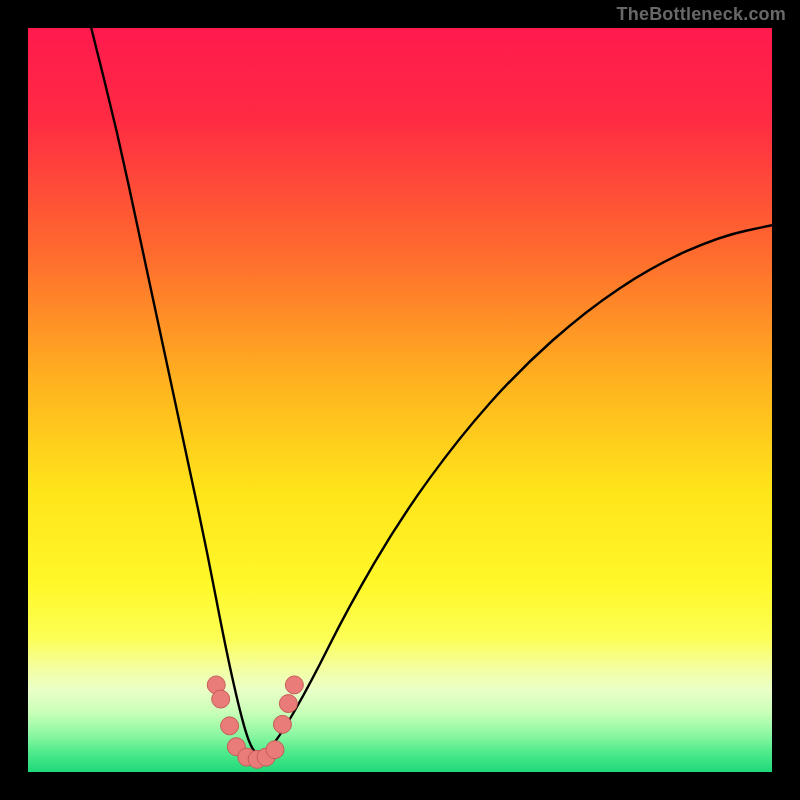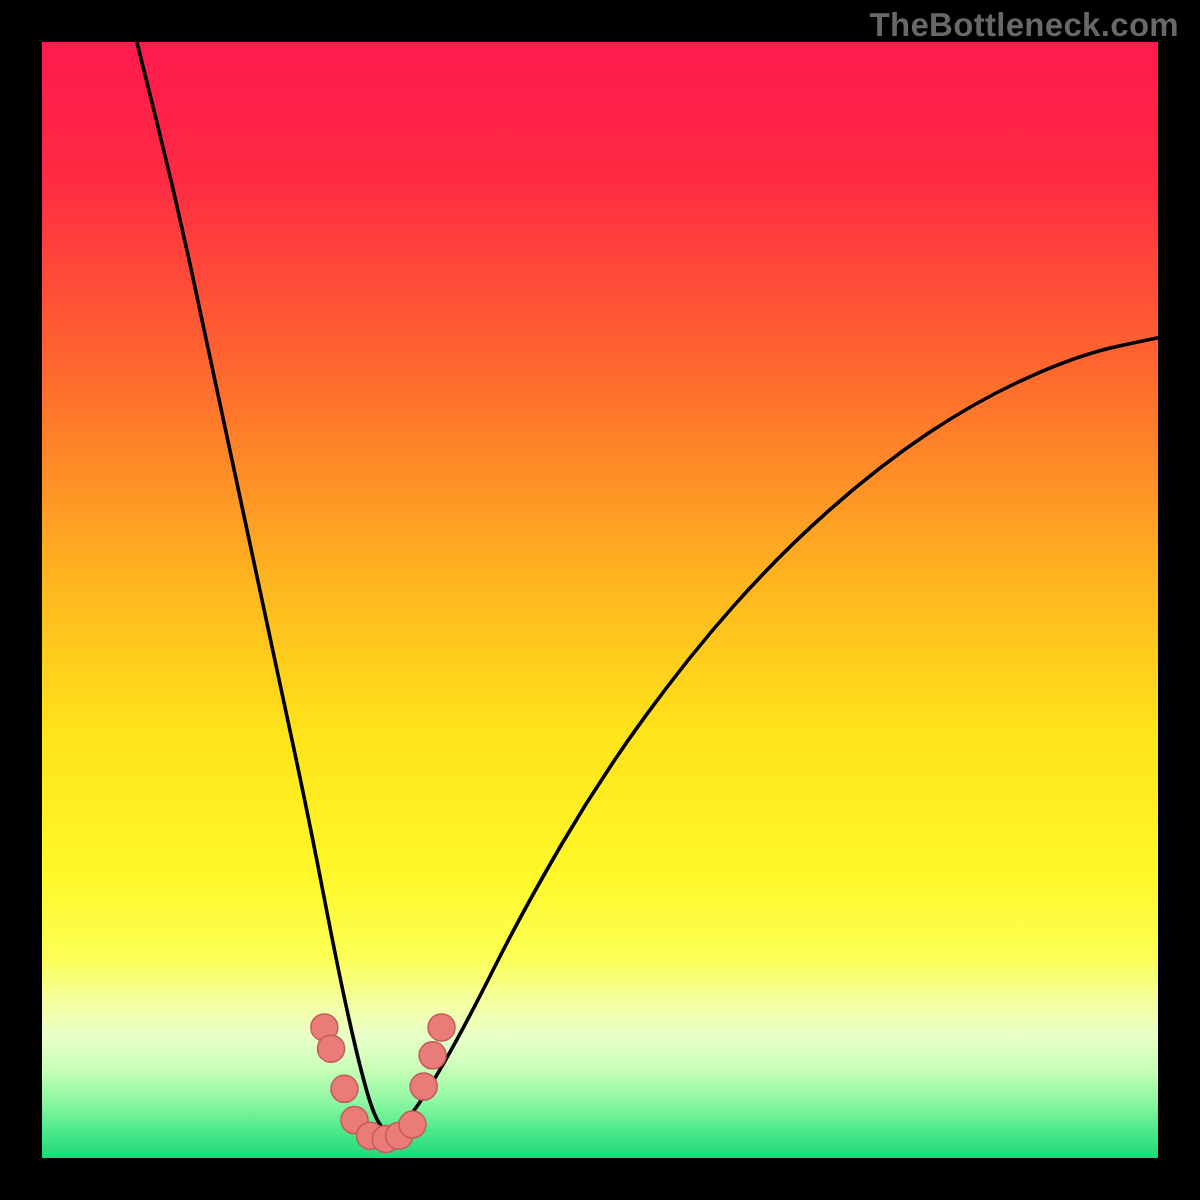--- a/index.html
+++ b/index.html
@@ -17,21 +17,21 @@
     left: 0;
     width: 800px;
     height: 800px;
     background: #000;
   }
   .watermark {
     position: absolute;
     top: 4px;
     right: 14px;
     color: #686868;
-    font-size: 22px;
+    font-size: 18px;
     font-weight: 600;
     letter-spacing: 0.2px;
     z-index: 10;
   }
   .plot {
     position: absolute;
     top: 28px;
     left: 28px;
     width: 744px;
     height: 744px;

